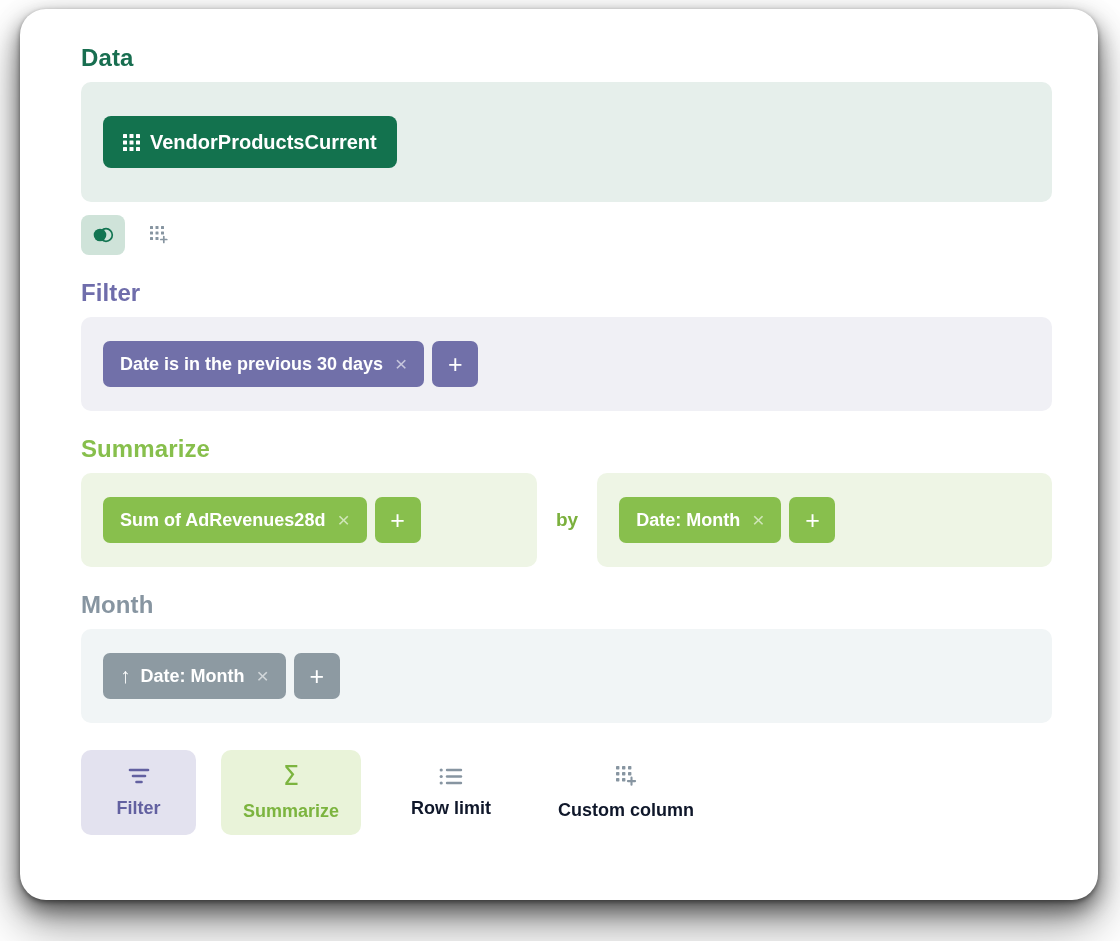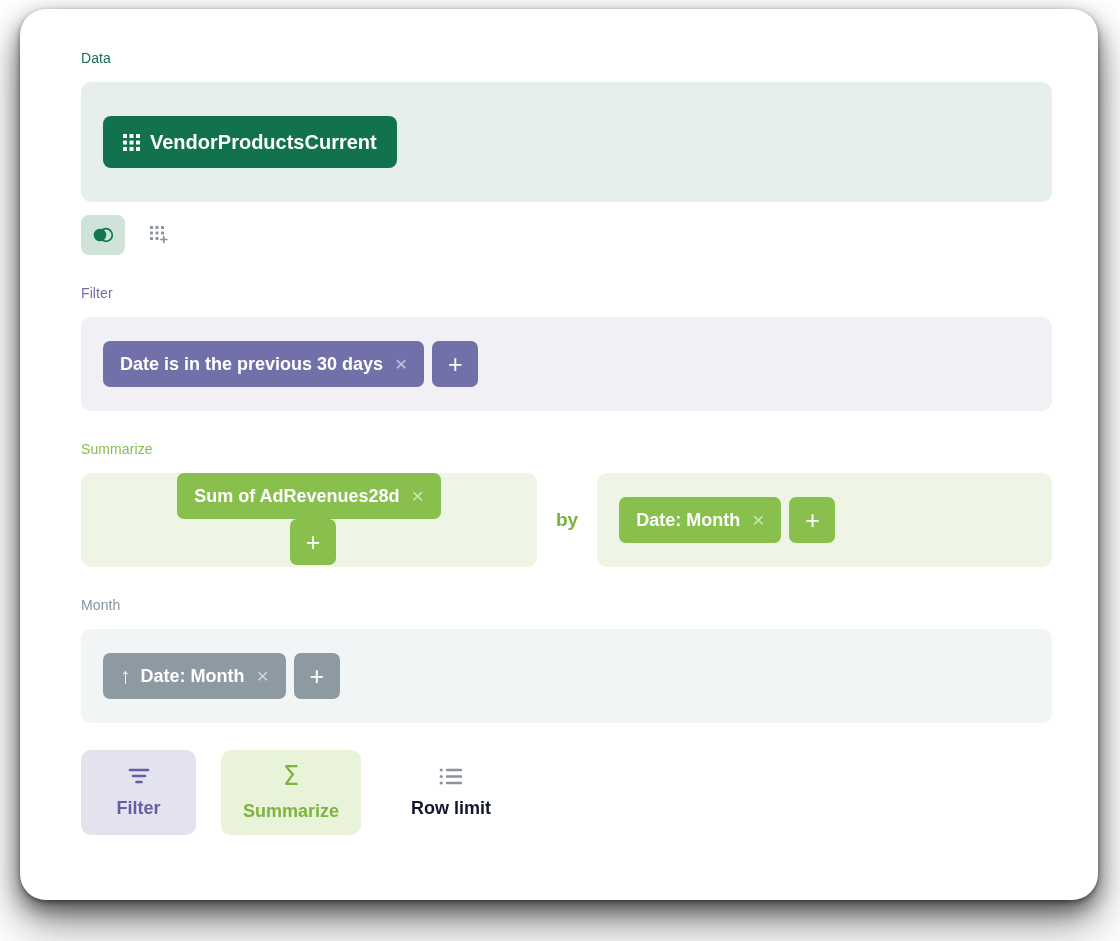--- a/index.html
+++ b/index.html
@@ -38,22 +38,22 @@
   .card-inner {
     position: absolute;
     left: 61px;
     top: 38px;
     right: 46px;
     bottom: 0;
   }
 
   
   .sec-label {
-    font-size: 14px;
-    font-weight: normal;
+    font-size: 24px;
+    font-weight: bold;
     letter-spacing: 0.1px;
     line-height: 22px;
   }
   .sec-label.data      { color: #186e50; }
   .sec-label.filter    { color: #6f6dab; }
   .sec-label.summarize { color: #87bf4c; }
   .sec-label.sort      { color: #8795a1; }
 
   
   .strip {
@@ -132,21 +132,21 @@
     cursor: pointer;
   }
   .icon-chip.active { background: #cfe3d9; }
 
   
   .summarize-row {
     display: flex;
     align-items: center;
     margin-top: 13px;
   }
-  .summarize-row .strip.summarize:first-child { width: 456px; flex-direction: column; }
+  .summarize-row .strip.summarize:first-child { width: 456px; }
   .summarize-row .strip.summarize:last-child  { flex: 1; }
   .by {
     color: #7bb03d;
     font-size: 19px;
     font-weight: bold;
     padding: 0 19px;
   }
 
   
   .actionbar {
@@ -327,18 +327,36 @@
               <g stroke="#8795a1" stroke-width="2.4" stroke-linecap="round">
                 <line x1="8" y1="3" x2="22" y2="3"></line>
                 <line x1="8" y1="9.5" x2="22" y2="9.5"></line>
                 <line x1="8" y1="16" x2="22" y2="16"></line>
               </g>
             </svg>
           </span>
           <span class="alabel">Row limit</span>
         </div>
 
+        <div class="action plain wide">
+          <span style="display:inline-flex;">
+            <svg width="24" height="24" viewBox="0 0 24 24">
+              <g fill="#8795a1">
+                <rect x="2" y="2" width="3.4" height="3.4" rx="0.7"></rect>
+                <rect x="8" y="2" width="3.4" height="3.4" rx="0.7"></rect>
+                <rect x="14" y="2" width="3.4" height="3.4" rx="0.7"></rect>
+                <rect x="2" y="8" width="3.4" height="3.4" rx="0.7"></rect>
+                <rect x="8" y="8" width="3.4" height="3.4" rx="0.7"></rect>
+                <rect x="14" y="8" width="3.4" height="3.4" rx="0.7"></rect>
+                <rect x="2" y="14" width="3.4" height="3.4" rx="0.7"></rect>
+                <rect x="8" y="14" width="3.4" height="3.4" rx="0.7"></rect>
+              </g>
+              <path d="M17.5 13.5 v7.2 M13.9 17.1 h7.2" stroke="#8795a1" stroke-width="2.1" stroke-linecap="round"></path>
+            </svg>
+          </span>
+          <span class="alabel">Custom column</span>
+        </div>
 
       </div>
 
     </div>
   </div>
 </div>
 
 </body></html>

